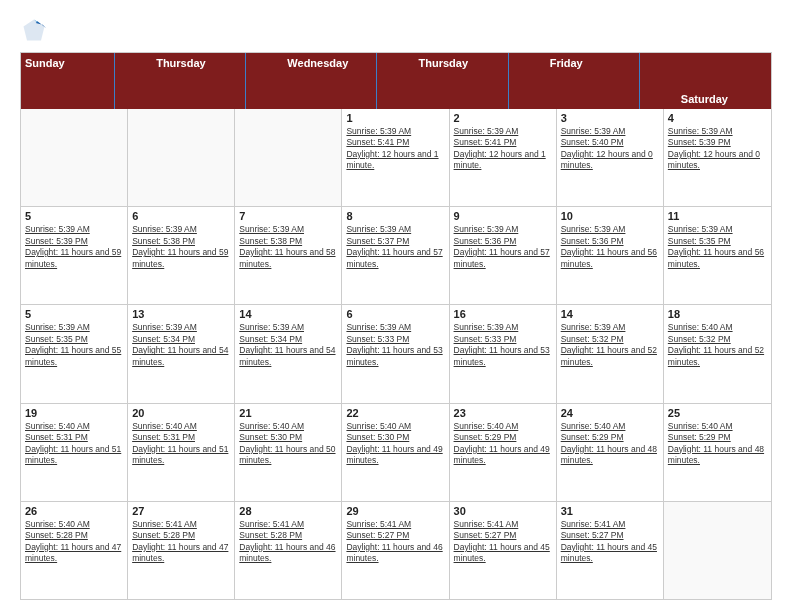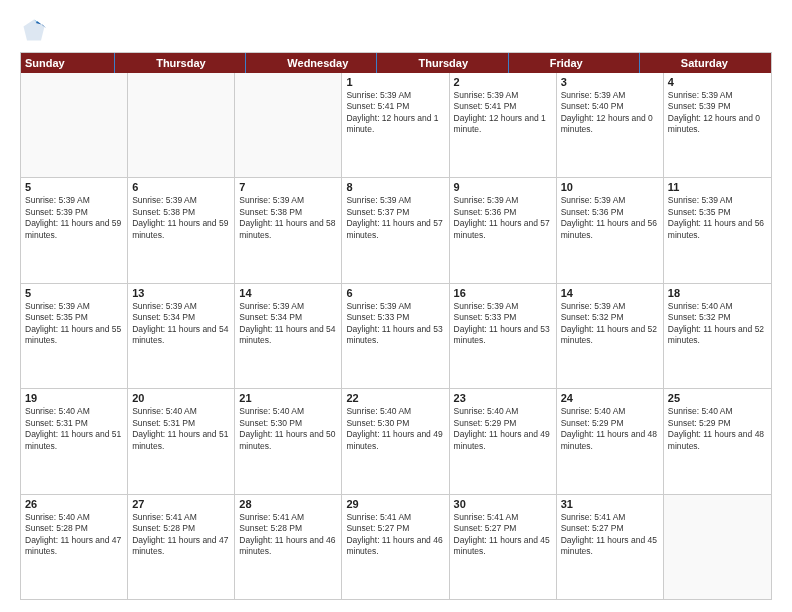--- a/index.html
+++ b/index.html
@@ -72,21 +72,21 @@
       gap: 37px;
     }
     .cal-header-cell {
       color: #fff;
       font-size: 11px;
       font-weight: bold;
       padding: 4px 4px;
       text-align: left;
       border-right: 1px solid #3a7fc8;
     }
-    .cal-header-cell:last-child { border-right: none; }
+    .cal-header-cell:last-child { border-right: none; margin-top: 36px; }
     .cal-body {
       flex: 1;
       display: flex;
       flex-direction: column;
     }
     .cal-row {
       display: grid;
       grid-template-columns: repeat(7, 1fr);
       flex: 1;
       border-top: 1px solid #ccc;
@@ -106,20 +106,21 @@
     .day-num {
       font-size: 11px;
       font-weight: bold;
       color: #222;
       margin-bottom: 2px;
     }
     .day-info {
       font-size: 8.5px;
       color: #333;
       line-height: 1.35;
+      text-decoration: underline;
     }
   </style>
 </head>
 <body>
 
 <div class="page">
   <div class="header">
     <div class="logo">
       <svg class="logo-icon" viewBox="0 0 32 32" xmlns="http://www.w3.org/2000/svg">
         <polygon points="16,4 28,12 24,28 8,28 4,12" fill="#1a5fa8" opacity="0.15"></polygon>

